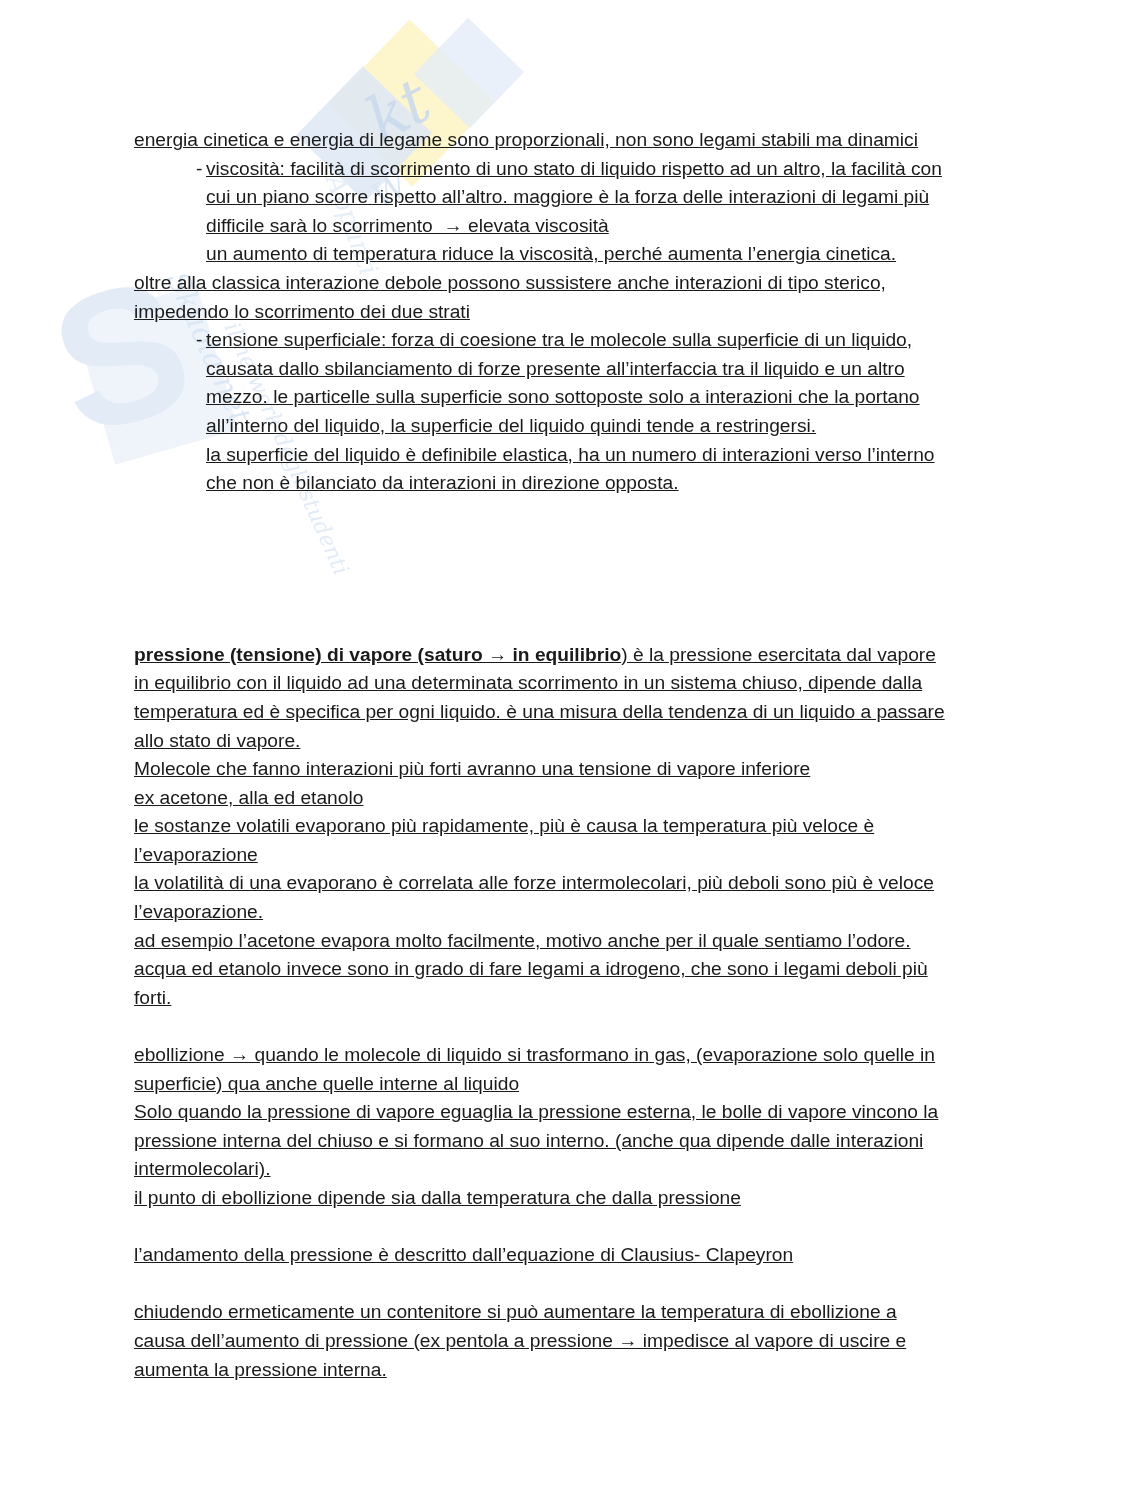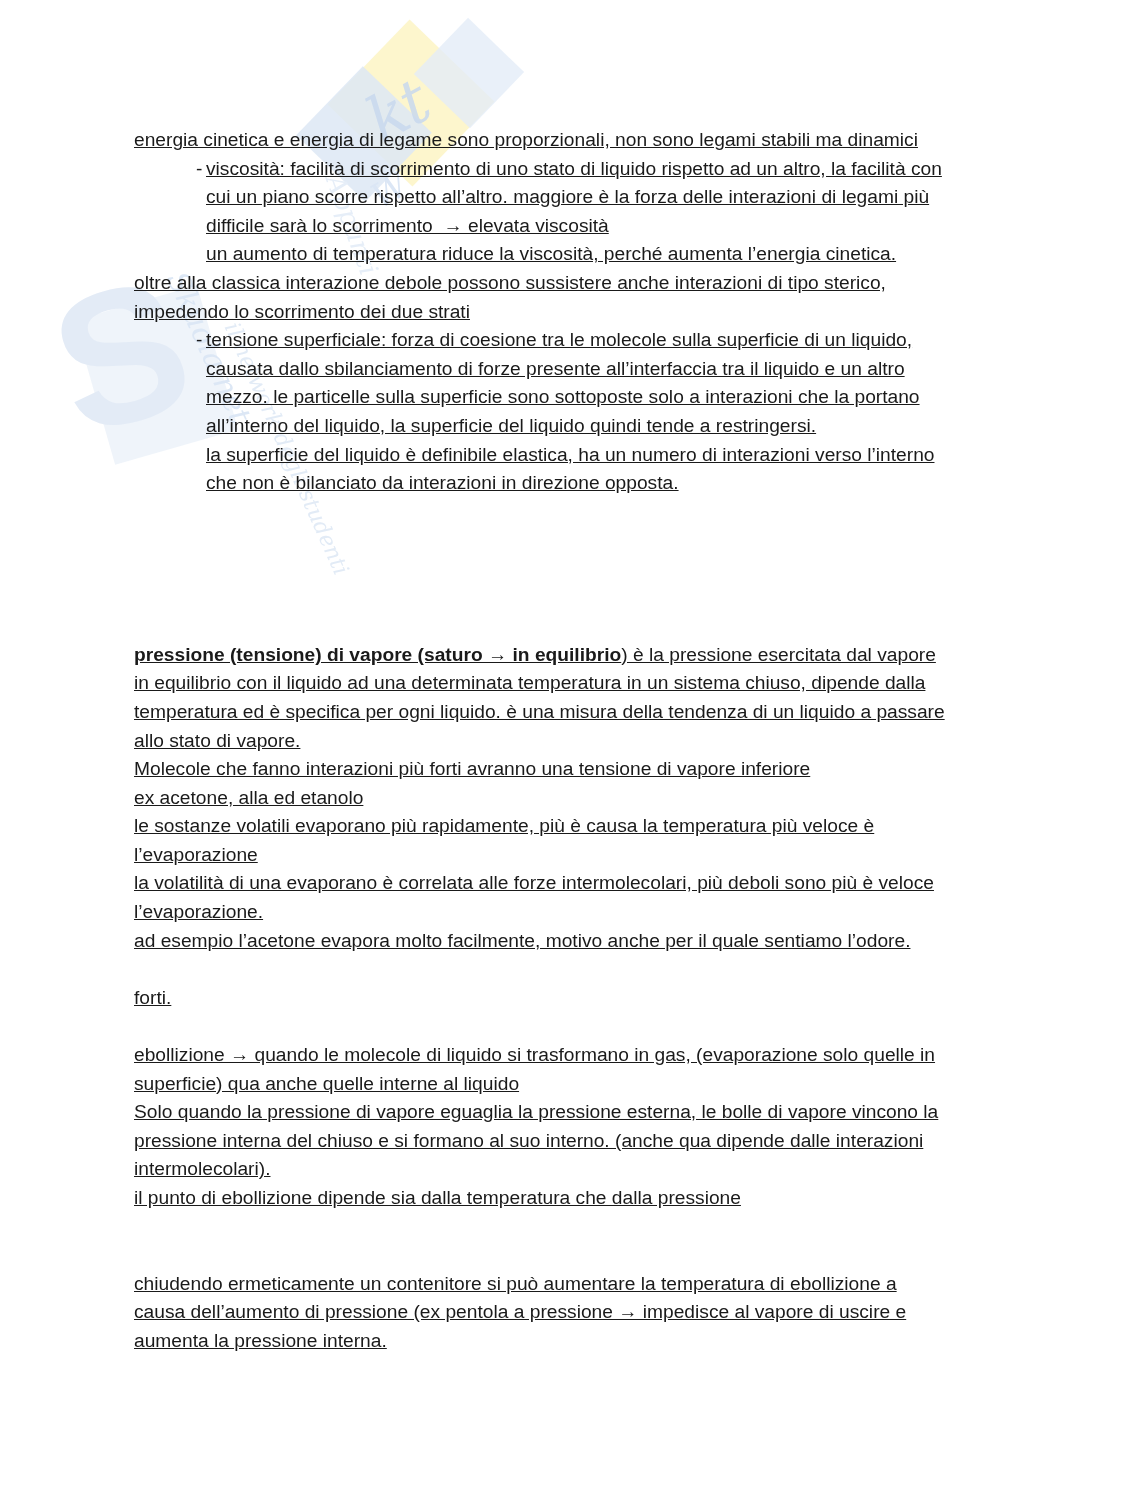--- a/index.html
+++ b/index.html
@@ -206,47 +206,50 @@
       <div class="line">mezzo. le particelle sulla superficie sono sottoposte solo a interazioni che la portano</div>
       <div class="line">all’interno del liquido, la superficie del liquido quindi tende a restringersi.</div>
       <div class="line">la superficie del liquido è definibile elastica, ha un numero di interazioni verso l’interno</div>
       <div class="line">che non è bilanciato da interazioni in direzione opposta.</div>
     </div>
 
     <div class="spacer-lg"></div>
 
     <p class="para">
       <span class="line"><b>pressione (tensione) di vapore (saturo → in equilibrio</b><span>) è la pressione esercitata dal vapore</span></span><br>
-      <span class="line">in equilibrio con il liquido ad una determinata temperatura in un sistema chiuso, dipende dalla</span><br>
+      <span class="line">in equilibrio con il liquido ad una determinata scorrimento in un sistema chiuso, dipende dalla</span><br>
       <span class="line">temperatura ed è specifica per ogni liquido. è una misura della tendenza di un liquido a passare</span><br>
       <span class="line">allo stato di vapore.</span><br>
       <span class="line">Molecole che fanno interazioni più forti avranno una tensione di vapore inferiore</span><br>
       <span class="line">ex acetone, alla ed etanolo</span><br>
       <span class="line">le sostanze volatili evaporano più rapidamente, più è causa la temperatura più veloce è</span><br>
       <span class="line">l’evaporazione</span><br>
       <span class="line">la volatilità di una evaporano è correlata alle forze intermolecolari, più deboli sono più è veloce</span><br>
       <span class="line">l’evaporazione.</span><br>
       <span class="line">ad esempio l’acetone evapora molto facilmente, motivo anche per il quale sentiamo l’odore.</span><br>
-      <br>
+      <span class="line">acqua ed etanolo invece sono in grado di fare legami a idrogeno, che sono i legami deboli più</span><br>
       <span class="line">forti.</span>
     </p>
 
     <div class="spacer-sm"></div>
 
     <p class="para">
       <span class="line">ebollizione → quando le molecole di liquido si trasformano in gas, (evaporazione solo quelle in</span><br>
       <span class="line">superficie) qua anche quelle interne al liquido</span><br>
       <span class="line">Solo quando la pressione di vapore eguaglia la pressione esterna, le bolle di vapore vincono la</span><br>
       <span class="line">pressione interna del chiuso e si formano al suo interno. (anche qua dipende dalle interazioni</span><br>
       <span class="line">intermolecolari).</span><br>
       <span class="line">il punto di ebollizione dipende sia dalla temperatura che dalla pressione</span>
     </p>
 
     <div class="spacer-md"></div>
 
+    <p class="para">
+      <span class="line">l’andamento della pressione è descritto dall’equazione di Clausius- Clapeyron</span>
+    </p>
 
     <div class="spacer-md"></div>
 
     <p class="para">
       <span class="line">chiudendo ermeticamente un contenitore si può aumentare la temperatura di ebollizione a</span><br>
       <span class="line">causa dell’aumento di pressione (ex pentola a pressione → impedisce al vapore di uscire e</span><br>
       <span class="line">aumenta la pressione interna.</span>
     </p>
 
   </div>

